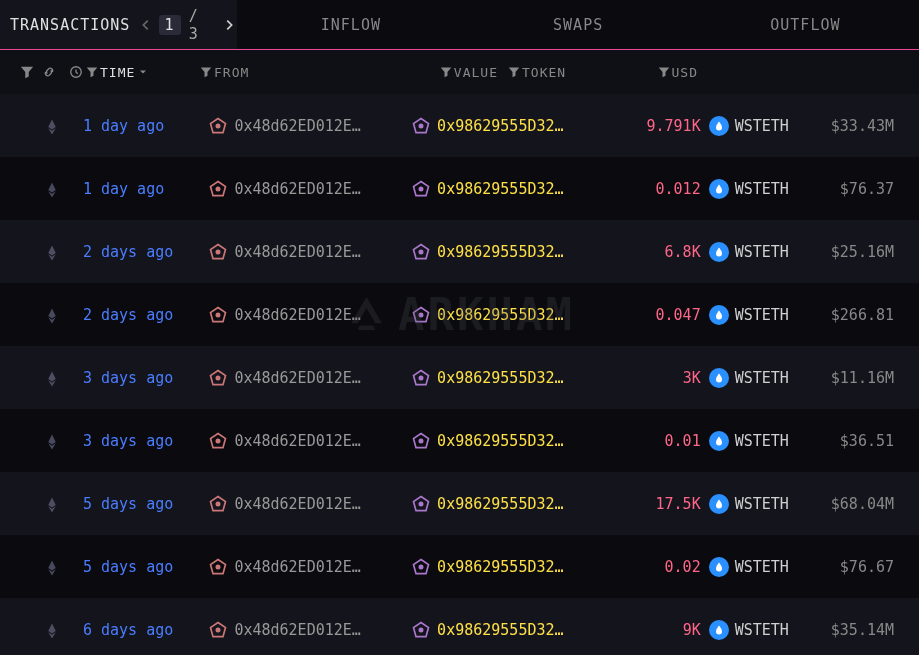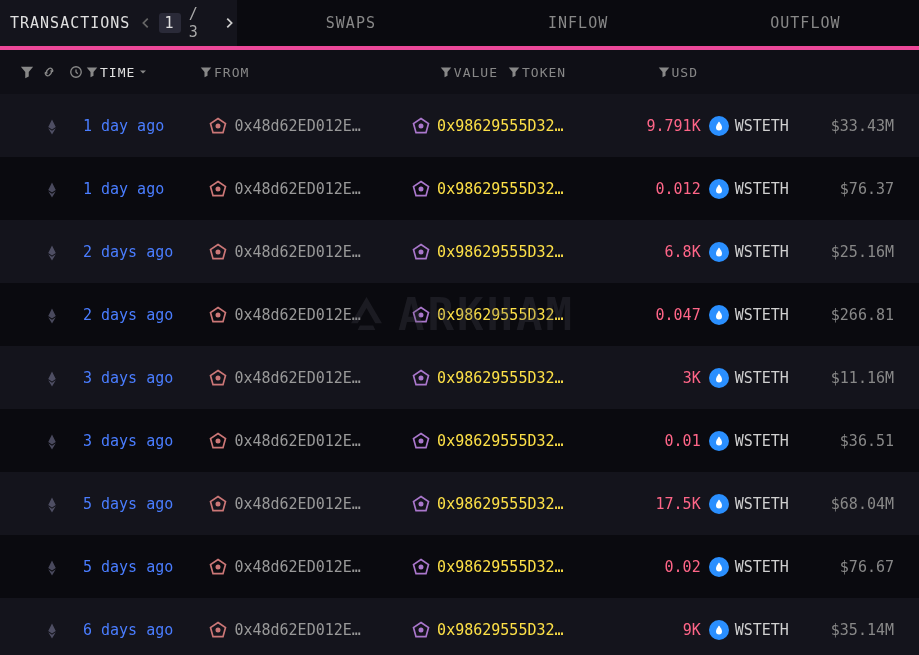--- a/index.html
+++ b/index.html
@@ -9,21 +9,21 @@
       color: #e0e0e0;
       width: 919px;
       height: 655px;
       overflow: hidden;
       position: relative;
     }
     .tabs {
       display: flex;
       height: 50px;
       background: #0a0a0f;
-      border-bottom: 4px solid #ec4899;
+      border-bottom: 1px solid #ec4899;
     }
     .tab {
       flex: 1;
       display: flex;
       align-items: center;
       justify-content: center;
       font-size: 15px;
       letter-spacing: 1px;
       color: #888;
       cursor: pointer;
@@ -134,24 +134,24 @@
       <span class="pager-current">1</span>
       <span class="pager-total">/ 3</span>
       <span class="pager-arrow" style="color:#ccc">
         <svg viewBox="0 0 16 16" width="14" height="14" fill="none" stroke="currentColor" stroke-width="2">
             <path d="M6 3 L11 8 L6 13"></path>
           </svg>
       </span>
     </div>
   </div>
   <div class="tab">
+      <span>INFLOW</span>
+    </div>
+  <div class="tab">
       <span>SWAPS</span>
-    </div>
-  <div class="tab">
-      <span>INFLOW</span>
     </div>
   <div class="tab">
       <span>OUTFLOW</span>
     </div>
 </div>
 
 <div class="header-row">
   <div class="header-cell col-icons">
     <span class="filter-icon">
       <svg viewBox="0 0 16 16" width="14" height="14" fill="currentColor">

